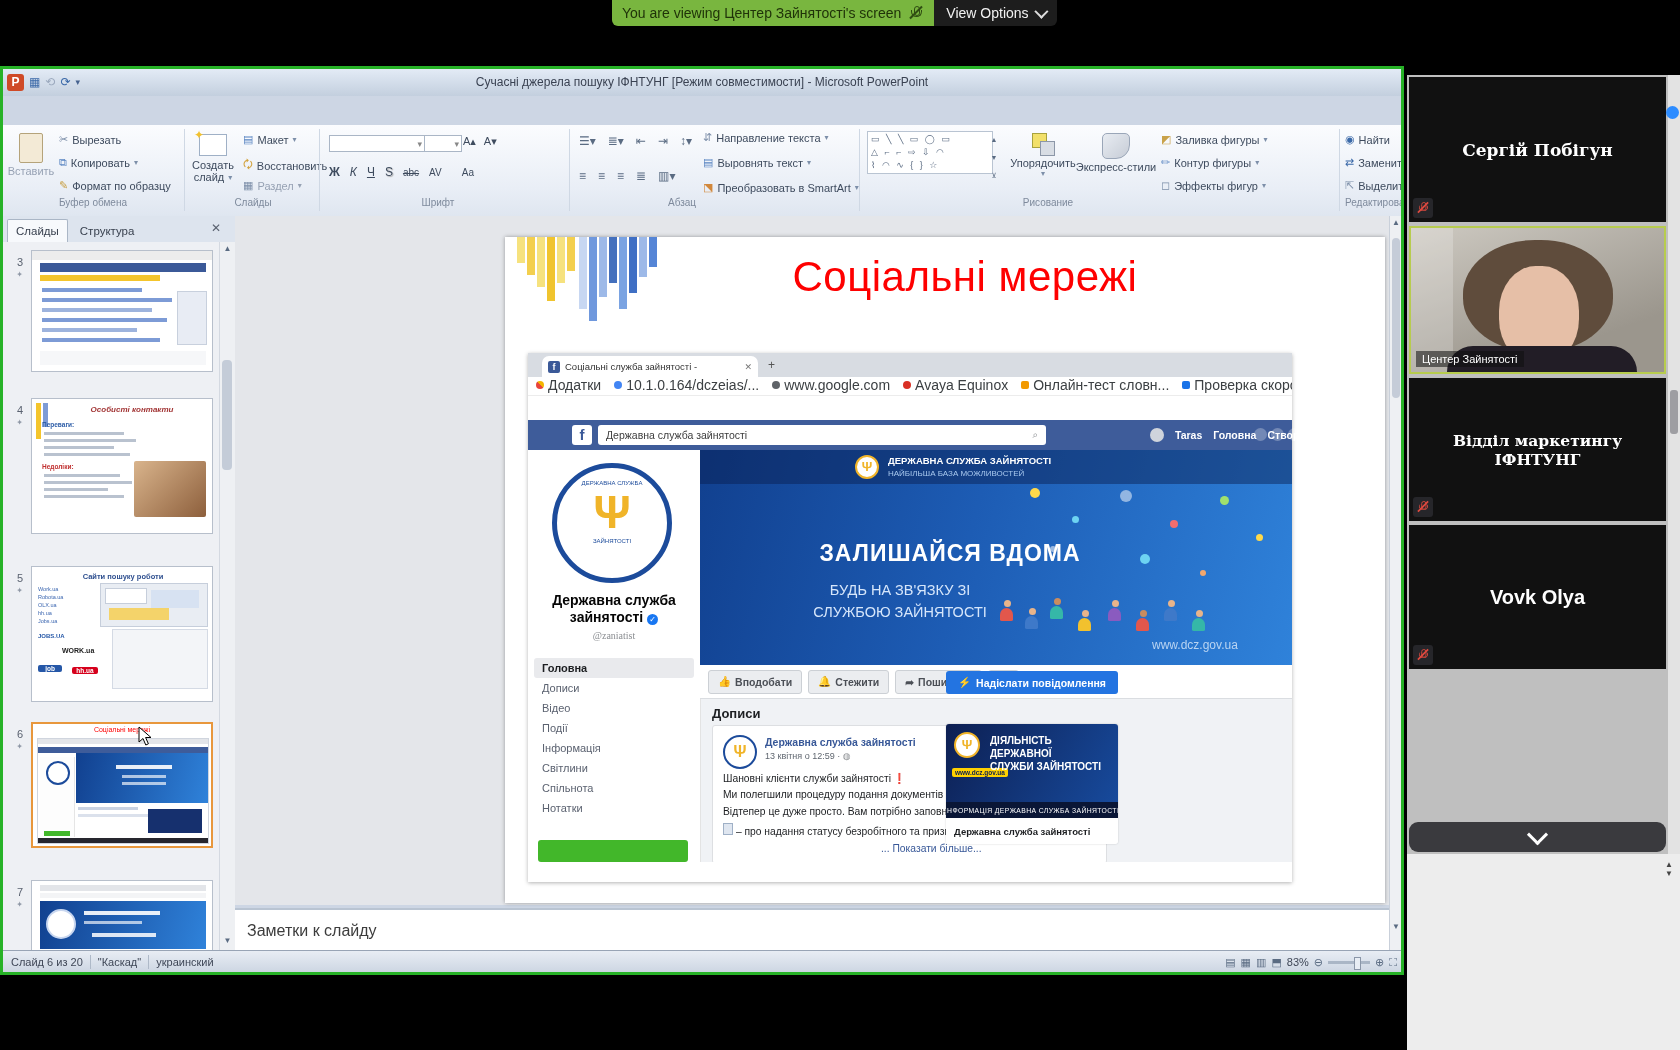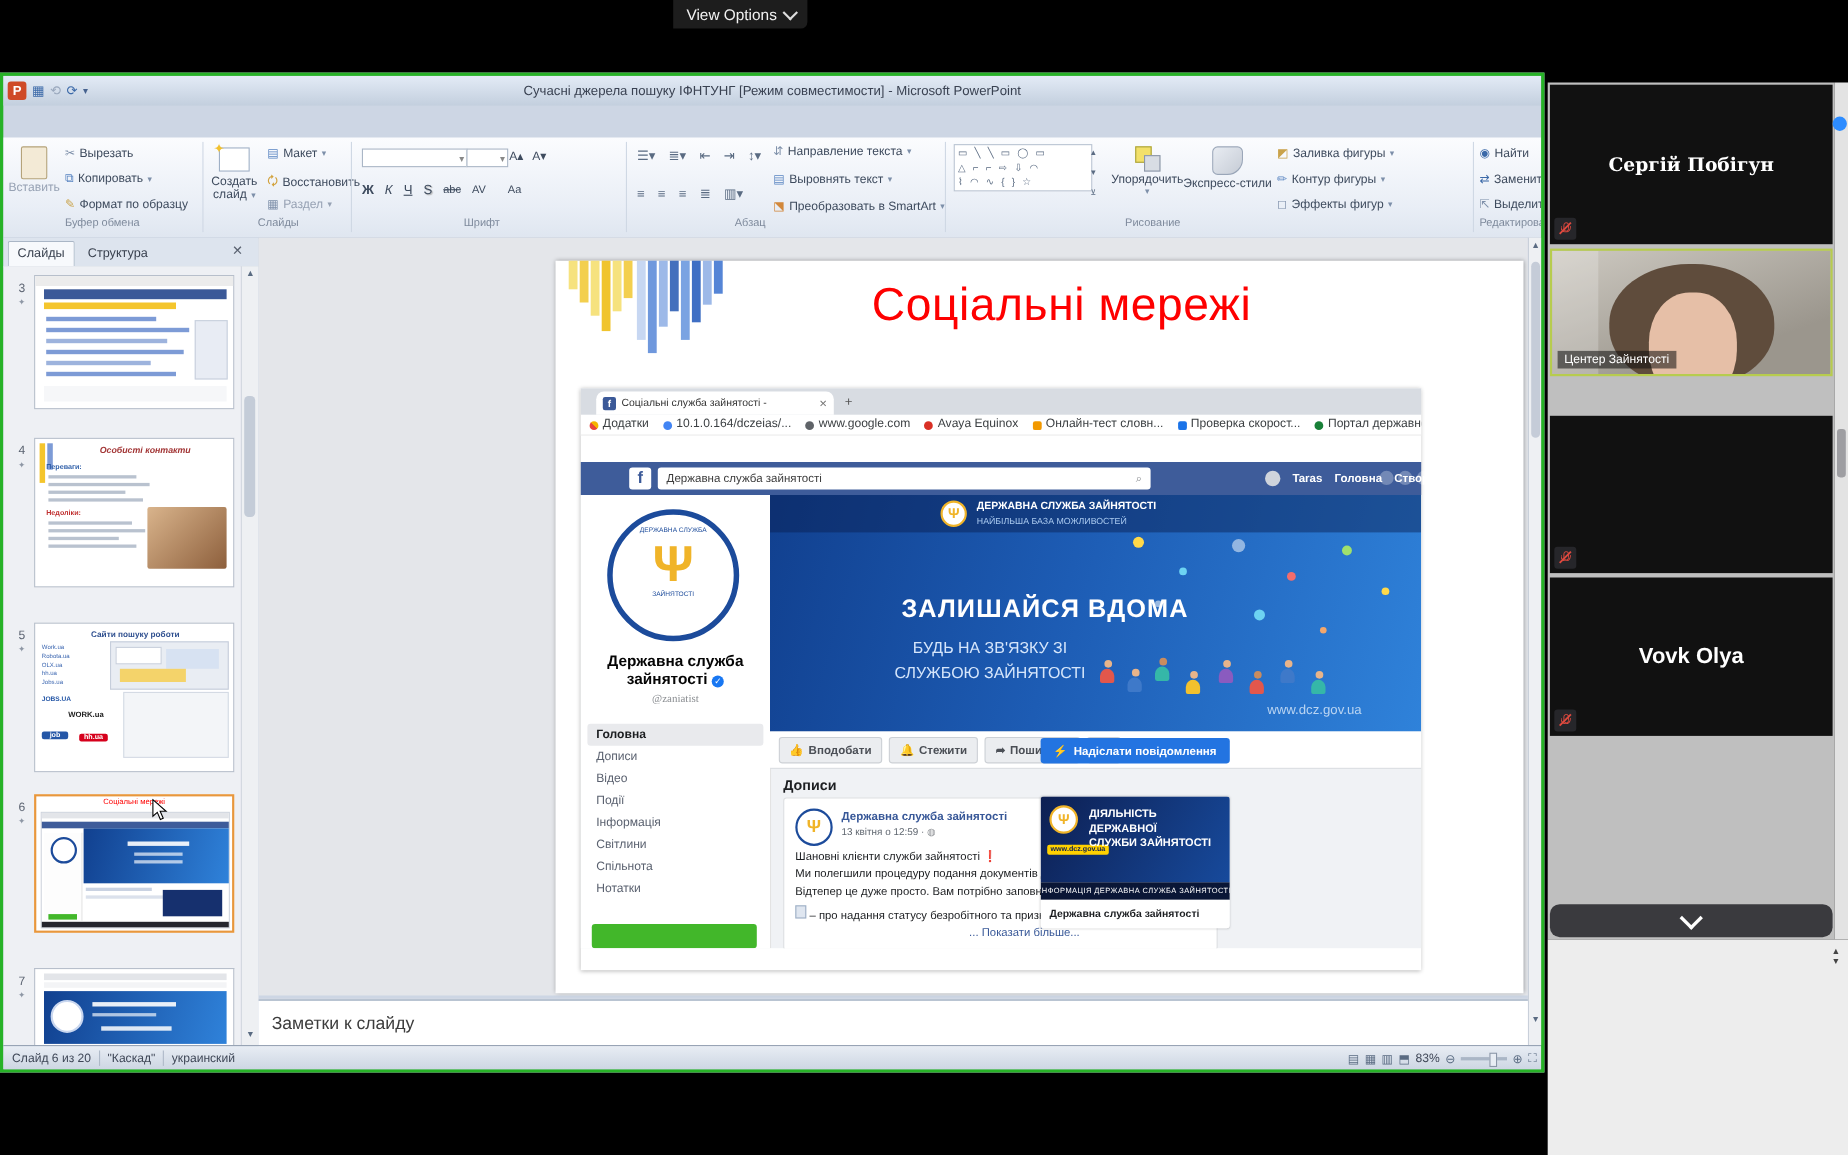--- a/index.html
+++ b/index.html
@@ -63,21 +63,21 @@
   .obar{position:absolute;top:0;width:8px;}
   .browser{left:23px;top:116px;width:764px;height:529px;background:#fff;box-shadow:0 1px 4px rgba(0,0,0,.3);font-family:"Liberation Sans",sans-serif;}
   .tabstrip{left:0;top:0;width:764px;height:24px;background:#d8dce2;}
   .btab{position:absolute;left:14px;top:3px;width:216px;height:21px;background:#fff;border-radius:7px 7px 0 0;display:flex;align-items:center;gap:5px;padding:0 6px;box-sizing:border-box;}
   .fbsq{width:12px;height:12px;background:#3b5998;border-radius:2px;color:#fff;font-size:9px;font-weight:bold;display:flex;align-items:center;justify-content:center;flex:0 0 auto;}
   .btabt{font-size:9.5px;color:#333;overflow:hidden;white-space:nowrap;flex:1;}
   .addr{left:0;top:24px;width:764px;height:22px;background:#fff;border-bottom:1px solid #e4e4e4;display:flex;align-items:center;gap:10px;padding:0 10px;box-sizing:border-box;}
   .nai{font-size:12px;color:#5f6368;}
   .urlt{font-size:11px;color:#202124;}
   .bkbar{left:0;top:46px;width:764px;height:21px;background:#fff;border-bottom:1px solid #ececec;display:flex;align-items:center;gap:13px;padding:0 8px;box-sizing:border-box;overflow:hidden;}
-  .bk{display:flex;align-items:flex-end;gap:4px;font-size:11px;color:#3c4043;white-space:nowrap;}
+  .bk{display:flex;align-items:center;gap:4px;font-size:14px;color:#3c4043;white-space:nowrap;}
   .bd{width:8px;height:8px;border-radius:50%;flex:0 0 auto;}
   .fbbar{left:0;top:67px;width:764px;height:30px;background:#3e5c9a;}
   .fsearch{position:absolute;left:70px;top:5px;width:448px;height:20px;background:#fff;border-radius:3px;font-size:10.5px;color:#3c3c3c;display:flex;align-items:center;padding:0 8px;box-sizing:border-box;justify-content:space-between;}
   .fnav{font-size:10.5px;color:#fff;font-weight:bold;}
   .fbcontent{left:0;top:97px;width:764px;height:412px;background:#f0f2f5;overflow:hidden;}
   .leftcol{position:absolute;left:0;top:0;width:172px;height:412px;background:#fff;border-right:1px solid #e3e3e3;}
   .emblem{position:absolute;border-radius:50%;background:#fff;border:5px solid #1c4b9b;box-sizing:border-box;text-align:center;}
   .psy{color:#f0b429;font-weight:bold;}
   .fmenu{font-size:11px;color:#5b6270;}
   .fmenu.on{font-weight:bold;color:#1c1e21;background:#e9eaed;border-radius:3px;}
@@ -110,20 +110,28 @@
   .chev{width:12px;height:12px;border-right:3px solid #fff;border-bottom:3px solid #fff;transform:rotate(45deg) translate(-2px,-2px);}
   .pfoot{left:1407px;top:854px;width:273px;height:196px;background:#ededed;}
   .pscroll{left:1668px;top:75px;width:12px;height:779px;background:#e3e3e3;}
 </style>
 </head>
 <body>
 
 <div class="stage">
 
   <div class="a znote">
+    <div class="zgreen">
+      <span>You are viewing Центер Зайнятості's screen</span>
+      <span class="mic" style="color:#2f4d12;">
+          <i class="b"></i>
+          <i class="s"></i>
+          <i class="l"></i>
+        </span>
+    </div>
     <div class="zopts">
       <span>View Options</span>
       <span class="carat"></span>
     </div>
   </div>
 
   <div class="a share">
   <div class="ppt">
 
     <div class="a titlebar">
@@ -675,29 +683,30 @@
     <div class="pname">Сергій Побігун</div>
     <div class="micbox">
         <span class="mic">
           <i class="b"></i>
           <i class="s"></i>
           <i class="l"></i>
         </span>
       </div>
   </div>
 
-  <div class="tile vtile" style="top:226px;height:116px;">
+  <div class="tile vtile" style="top:226px;height:148px;">
     <div class="a" style="left:0;top:0;width:42px;height:148px;background:rgba(255,255,255,.22);"></div>
     <div class="a" style="left:52px;top:12px;width:150px;height:112px;background:#5f4c3c;border-radius:48%;"></div>
     <div class="a" style="left:88px;top:38px;width:80px;height:98px;background:#e6bfa7;border-radius:46%;"></div>
     <div class="a" style="left:36px;top:118px;width:190px;height:34px;background:#221d26;border-radius:26px 26px 0 0;"></div>
     <div class="vlabel nw">Центер Зайнятості</div>
   </div>
 
   <div class="tile" style="top:378px;height:143px;">
+    <div class="pname" style="font-size:15.5px;">Відділ маркетингу ІФНТУНГ</div>
     <div class="micbox">
         <span class="mic">
           <i class="b"></i>
           <i class="s"></i>
           <i class="l"></i>
         </span>
       </div>
   </div>
 
   <div class="tile" style="top:525px;height:144px;">

